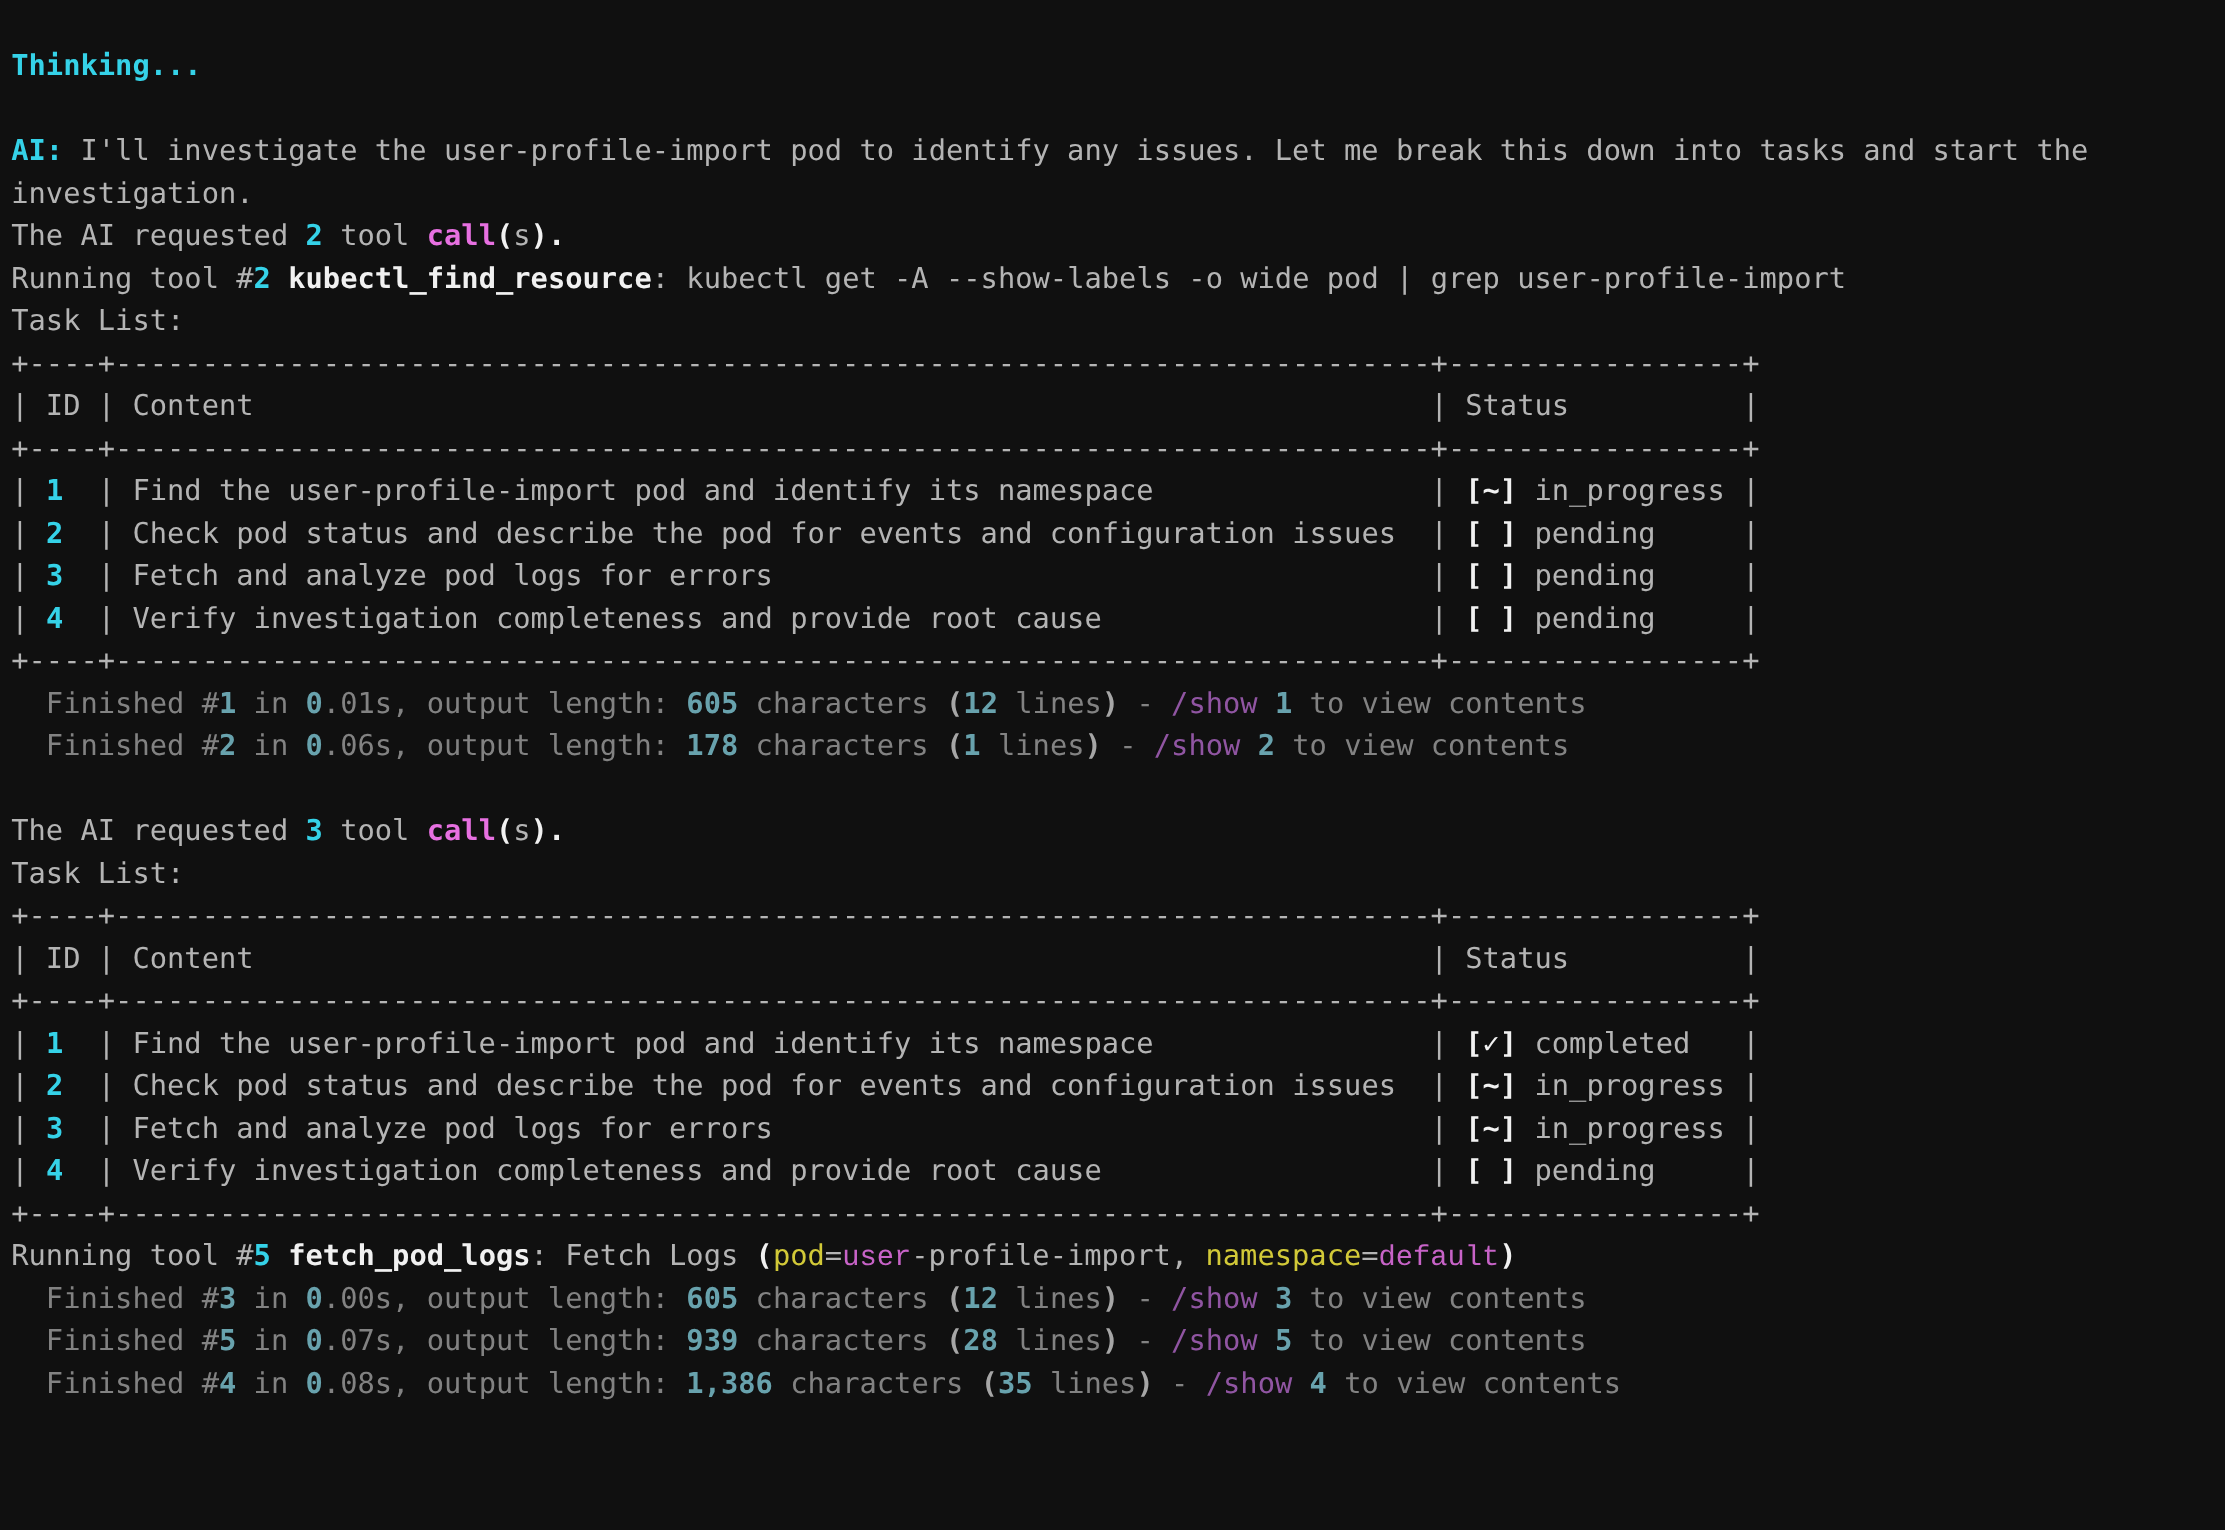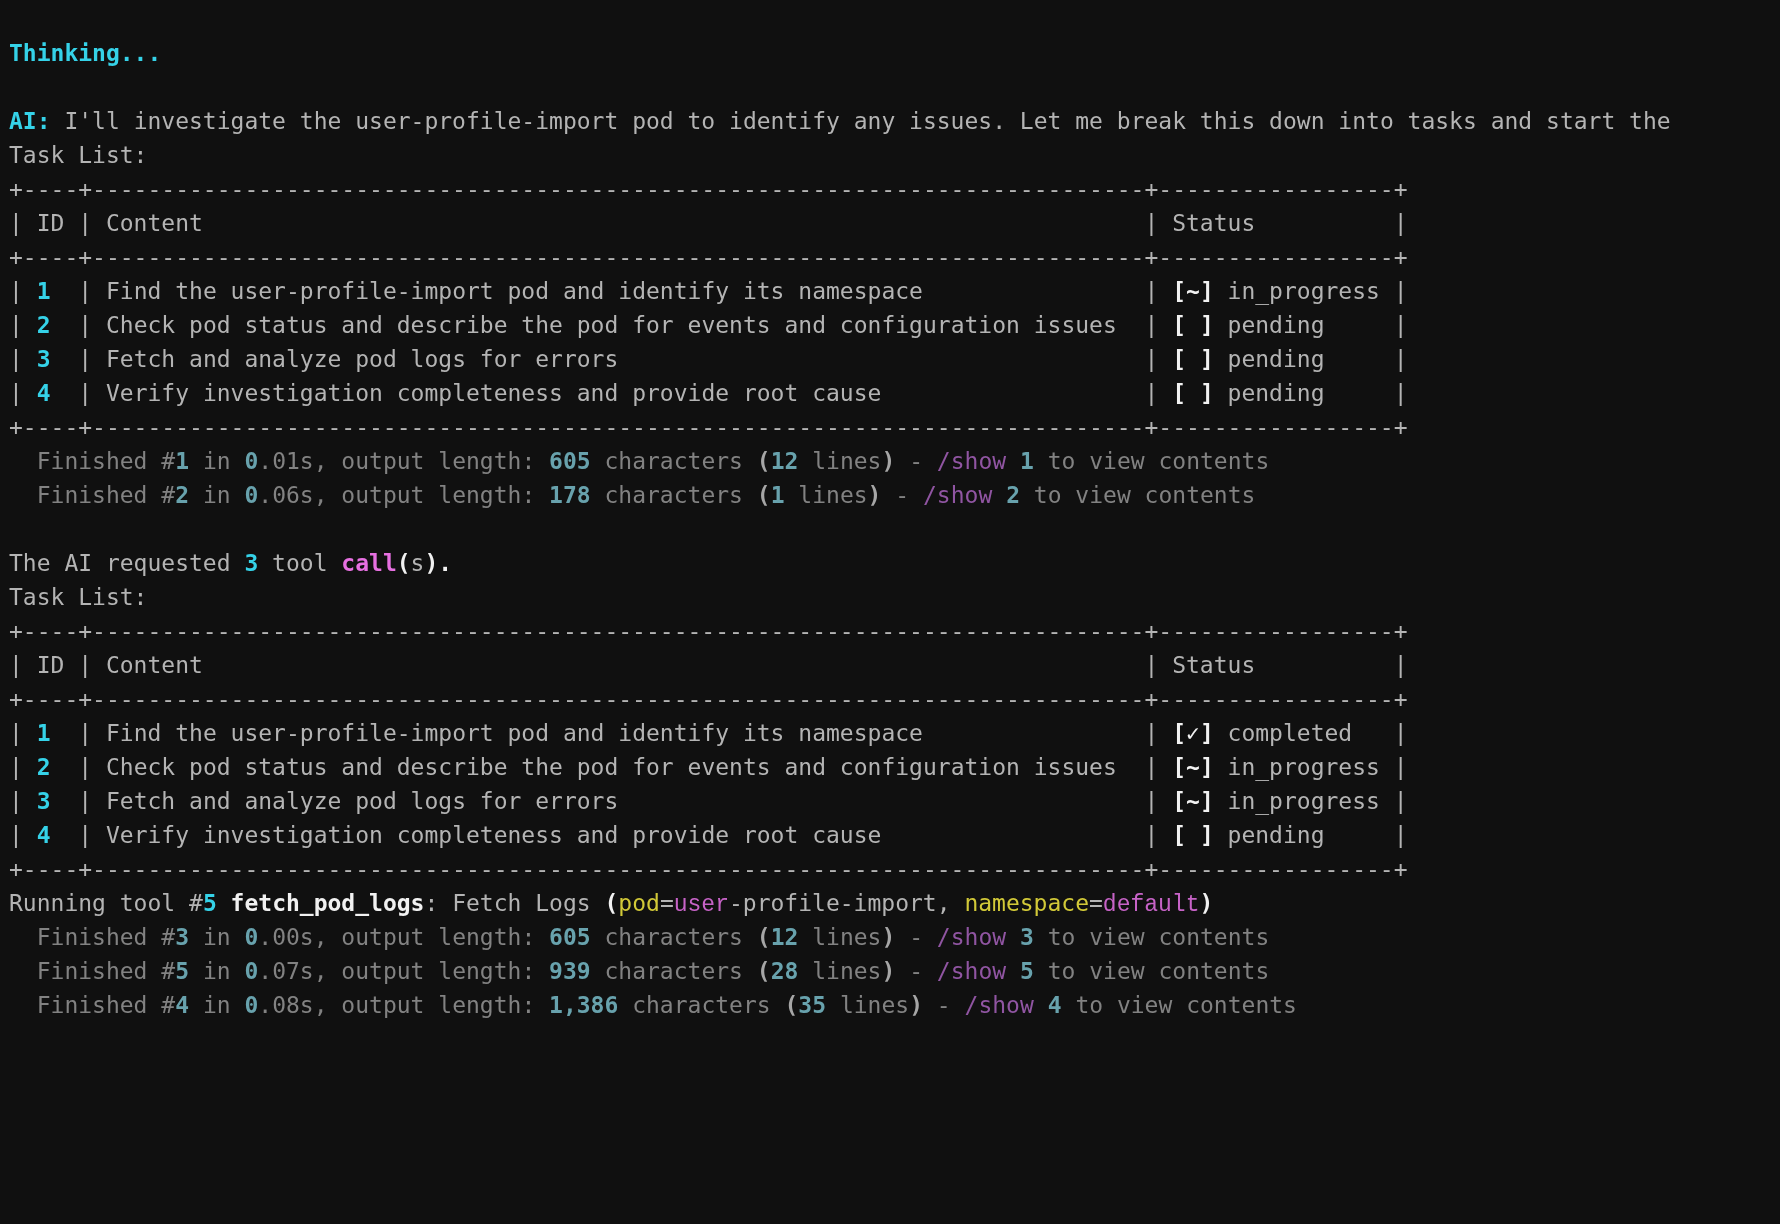--- a/index.html
+++ b/index.html
@@ -31,20 +31,23 @@
   .s-yellow { color:var(--yellow); }
   .s-mag    { color:var(--mag);font-family:Liberation Mono, monospace; }
 </style>
 </head>
 <body>
 
 <div class="terminal" id="terminal">
     <div class="line"><span class="s-cyanb">Thinking...</span></div>
     <div class="line"></div>
     <div class="line"><span class="s-cyanb">AI:</span><span class="s-fg"> I'll investigate the user-profile-import pod to identify any issues. Let me break this down into tasks and start the</span></div>
+    <div class="line"><span class="s-fg">investigation.</span></div>
+    <div class="line"><span class="s-fg">The AI requested </span><span class="s-cyanb">2</span><span class="s-fg"> tool </span><span class="s-magb">call</span><span class="s-whiteb">(</span><span class="s-fg">s</span><span class="s-whiteb">).</span></div>
+    <div class="line"><span class="s-fg">Running tool #</span><span class="s-cyanb">2</span><span class="s-fg"> </span><span class="s-whiteb">kubectl_find_resource</span><span class="s-fg">: kubectl get -A --show-labels -o wide pod | grep user-profile-import</span></div>
     <div class="line"><span class="s-fg">Task List:</span></div>
     <div class="line"><span class="s-fg">+----+----------------------------------------------------------------------------+-----------------+</span></div>
     <div class="line"><span class="s-fg">| ID | Content                                                                    | Status          |</span></div>
     <div class="line"><span class="s-fg">+----+----------------------------------------------------------------------------+-----------------+</span></div>
     <div class="line"><span class="s-fg">| </span><span class="s-cyanb">1</span><span class="s-fg">  | Find the user-profile-import pod and identify its namespace                | </span><span class="s-whiteb">[~]</span><span class="s-fg"> in_progress |</span></div>
     <div class="line"><span class="s-fg">| </span><span class="s-cyanb">2</span><span class="s-fg">  | Check pod status and describe the pod for events and configuration issues  | </span><span class="s-whiteb">[ ]</span><span class="s-fg"> pending     |</span></div>
     <div class="line"><span class="s-fg">| </span><span class="s-cyanb">3</span><span class="s-fg">  | Fetch and analyze pod logs for errors                                      | </span><span class="s-whiteb">[ ]</span><span class="s-fg"> pending     |</span></div>
     <div class="line"><span class="s-fg">| </span><span class="s-cyanb">4</span><span class="s-fg">  | Verify investigation completeness and provide root cause                   | </span><span class="s-whiteb">[ ]</span><span class="s-fg"> pending     |</span></div>
     <div class="line"><span class="s-fg">+----+----------------------------------------------------------------------------+-----------------+</span></div>
     <div class="line"><span class="s-dim">  Finished #</span><span class="s-tealb">1</span><span class="s-dim"> in </span><span class="s-tealb">0</span><span class="s-dim">.01s, output length: </span><span class="s-tealb">605</span><span class="s-dim"> characters </span><span class="s-dimb">(</span><span class="s-tealb">12</span><span class="s-dim"> lines</span><span class="s-dimb">)</span><span class="s-dim"> - </span><span class="s-purple">/show</span><span class="s-dim"> </span><span class="s-tealb">1</span><span class="s-dim"> to view contents</span></div>

